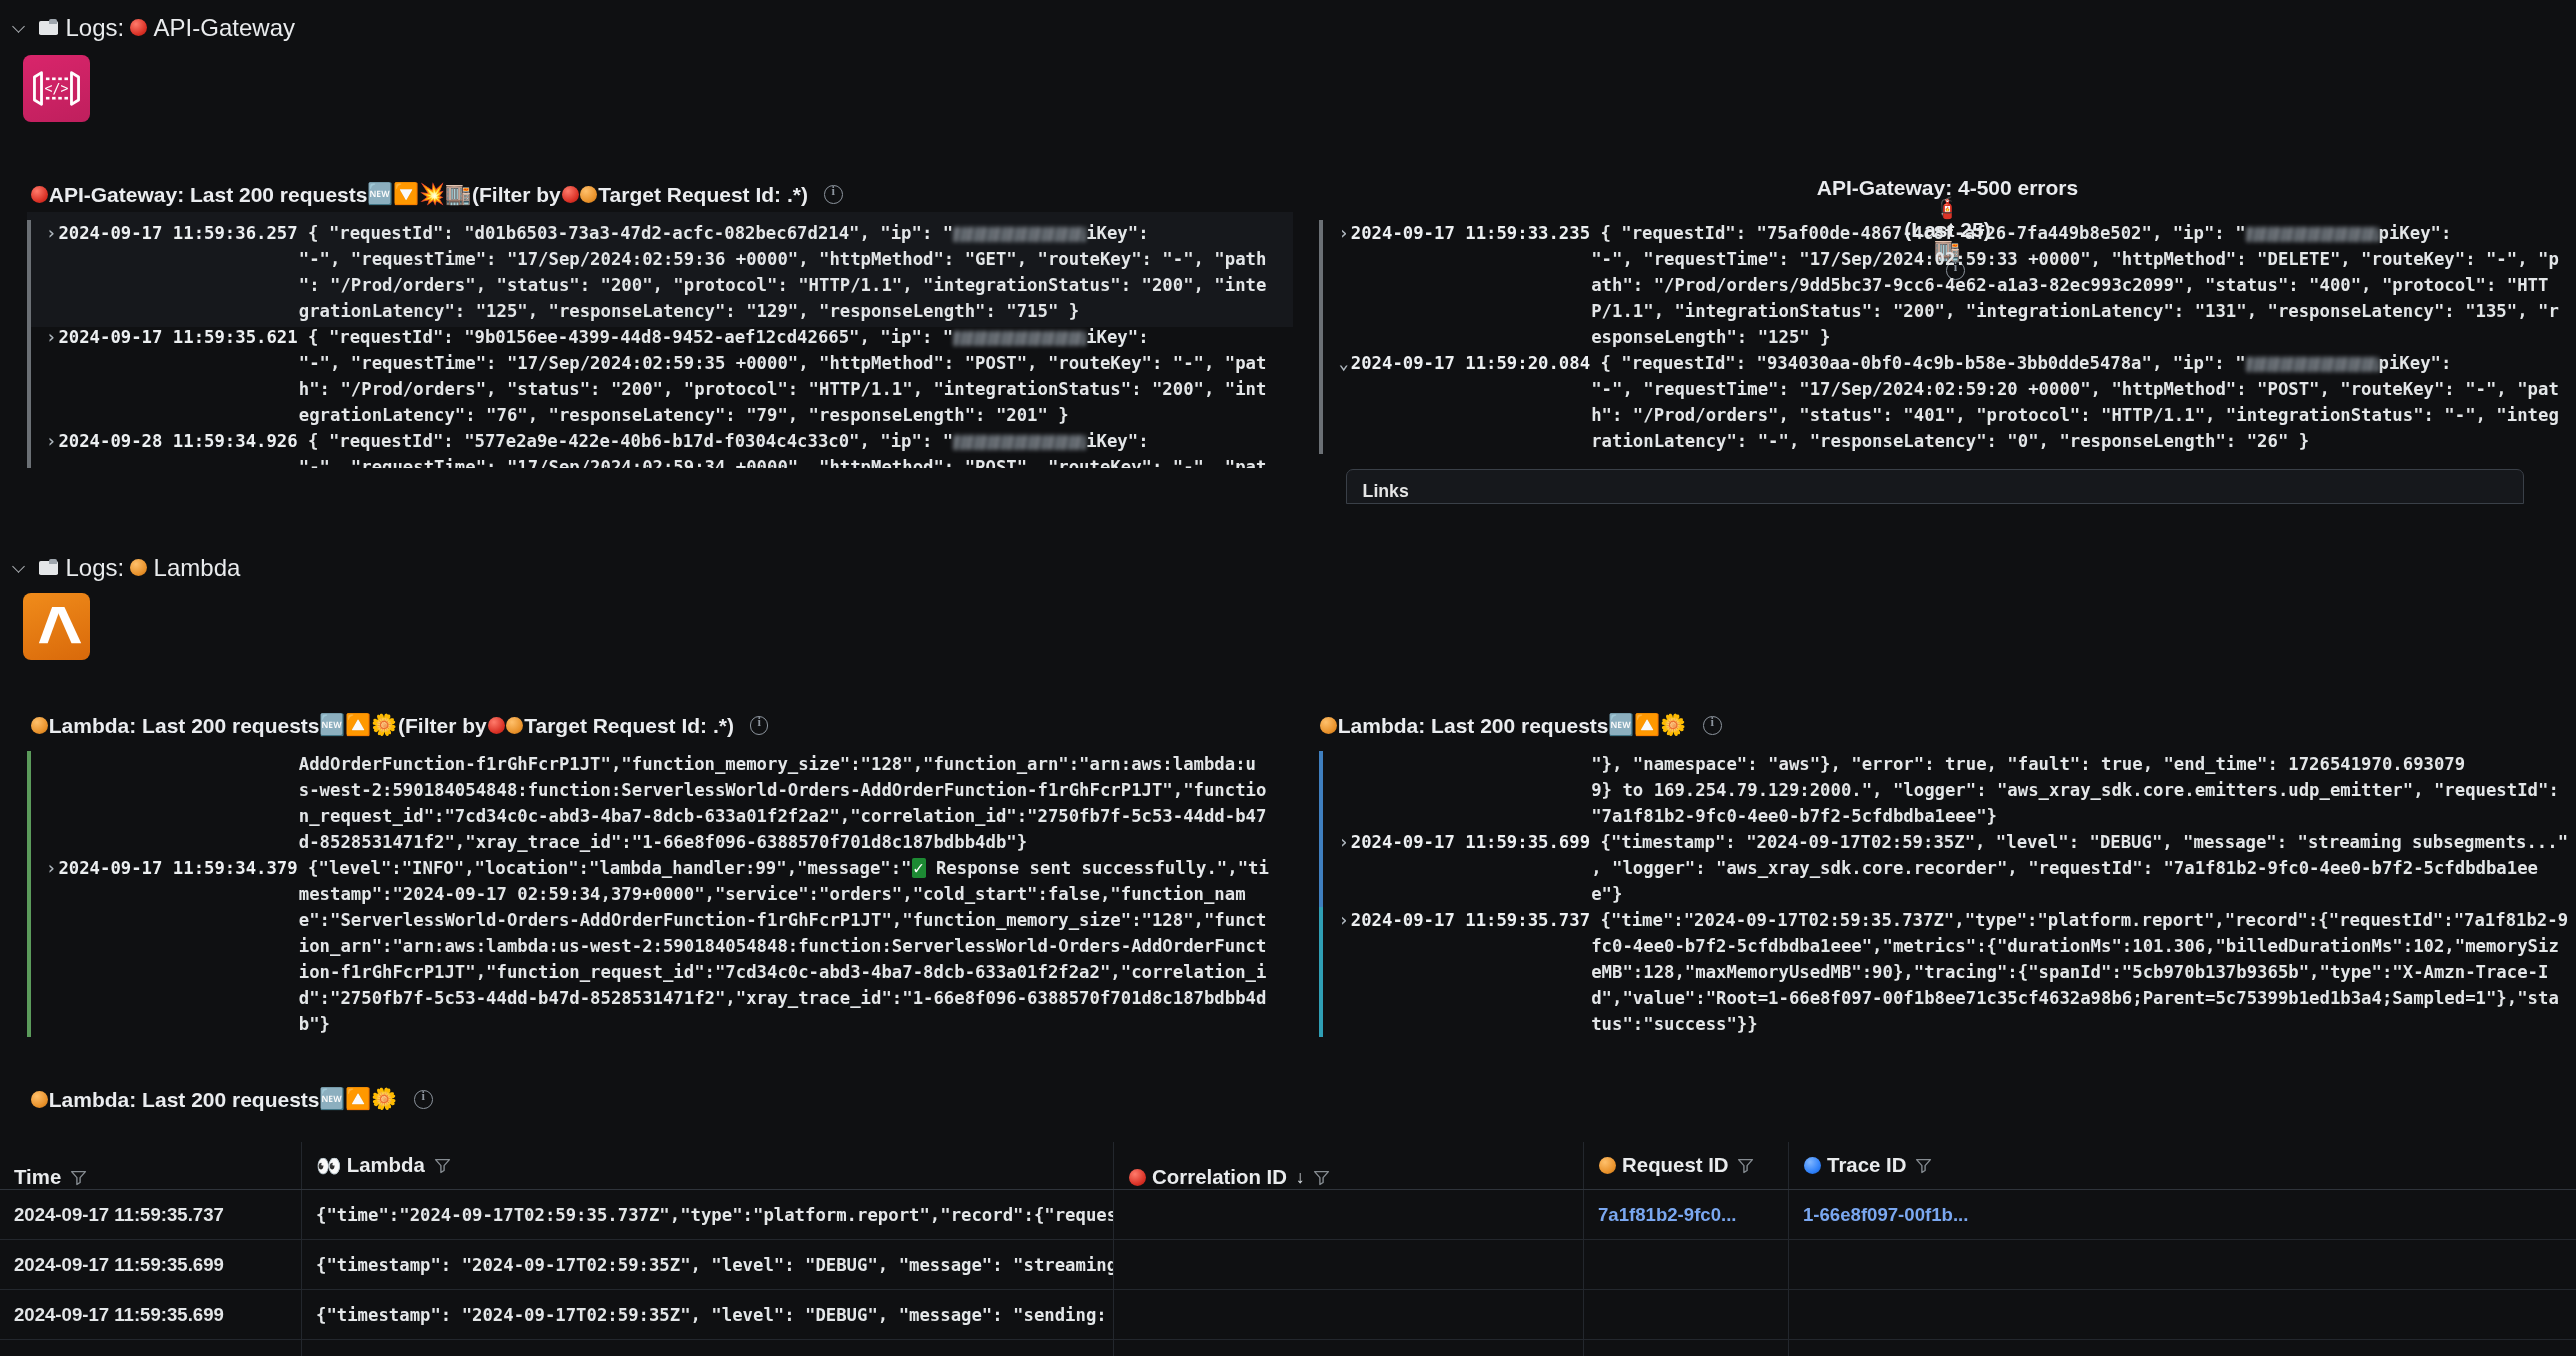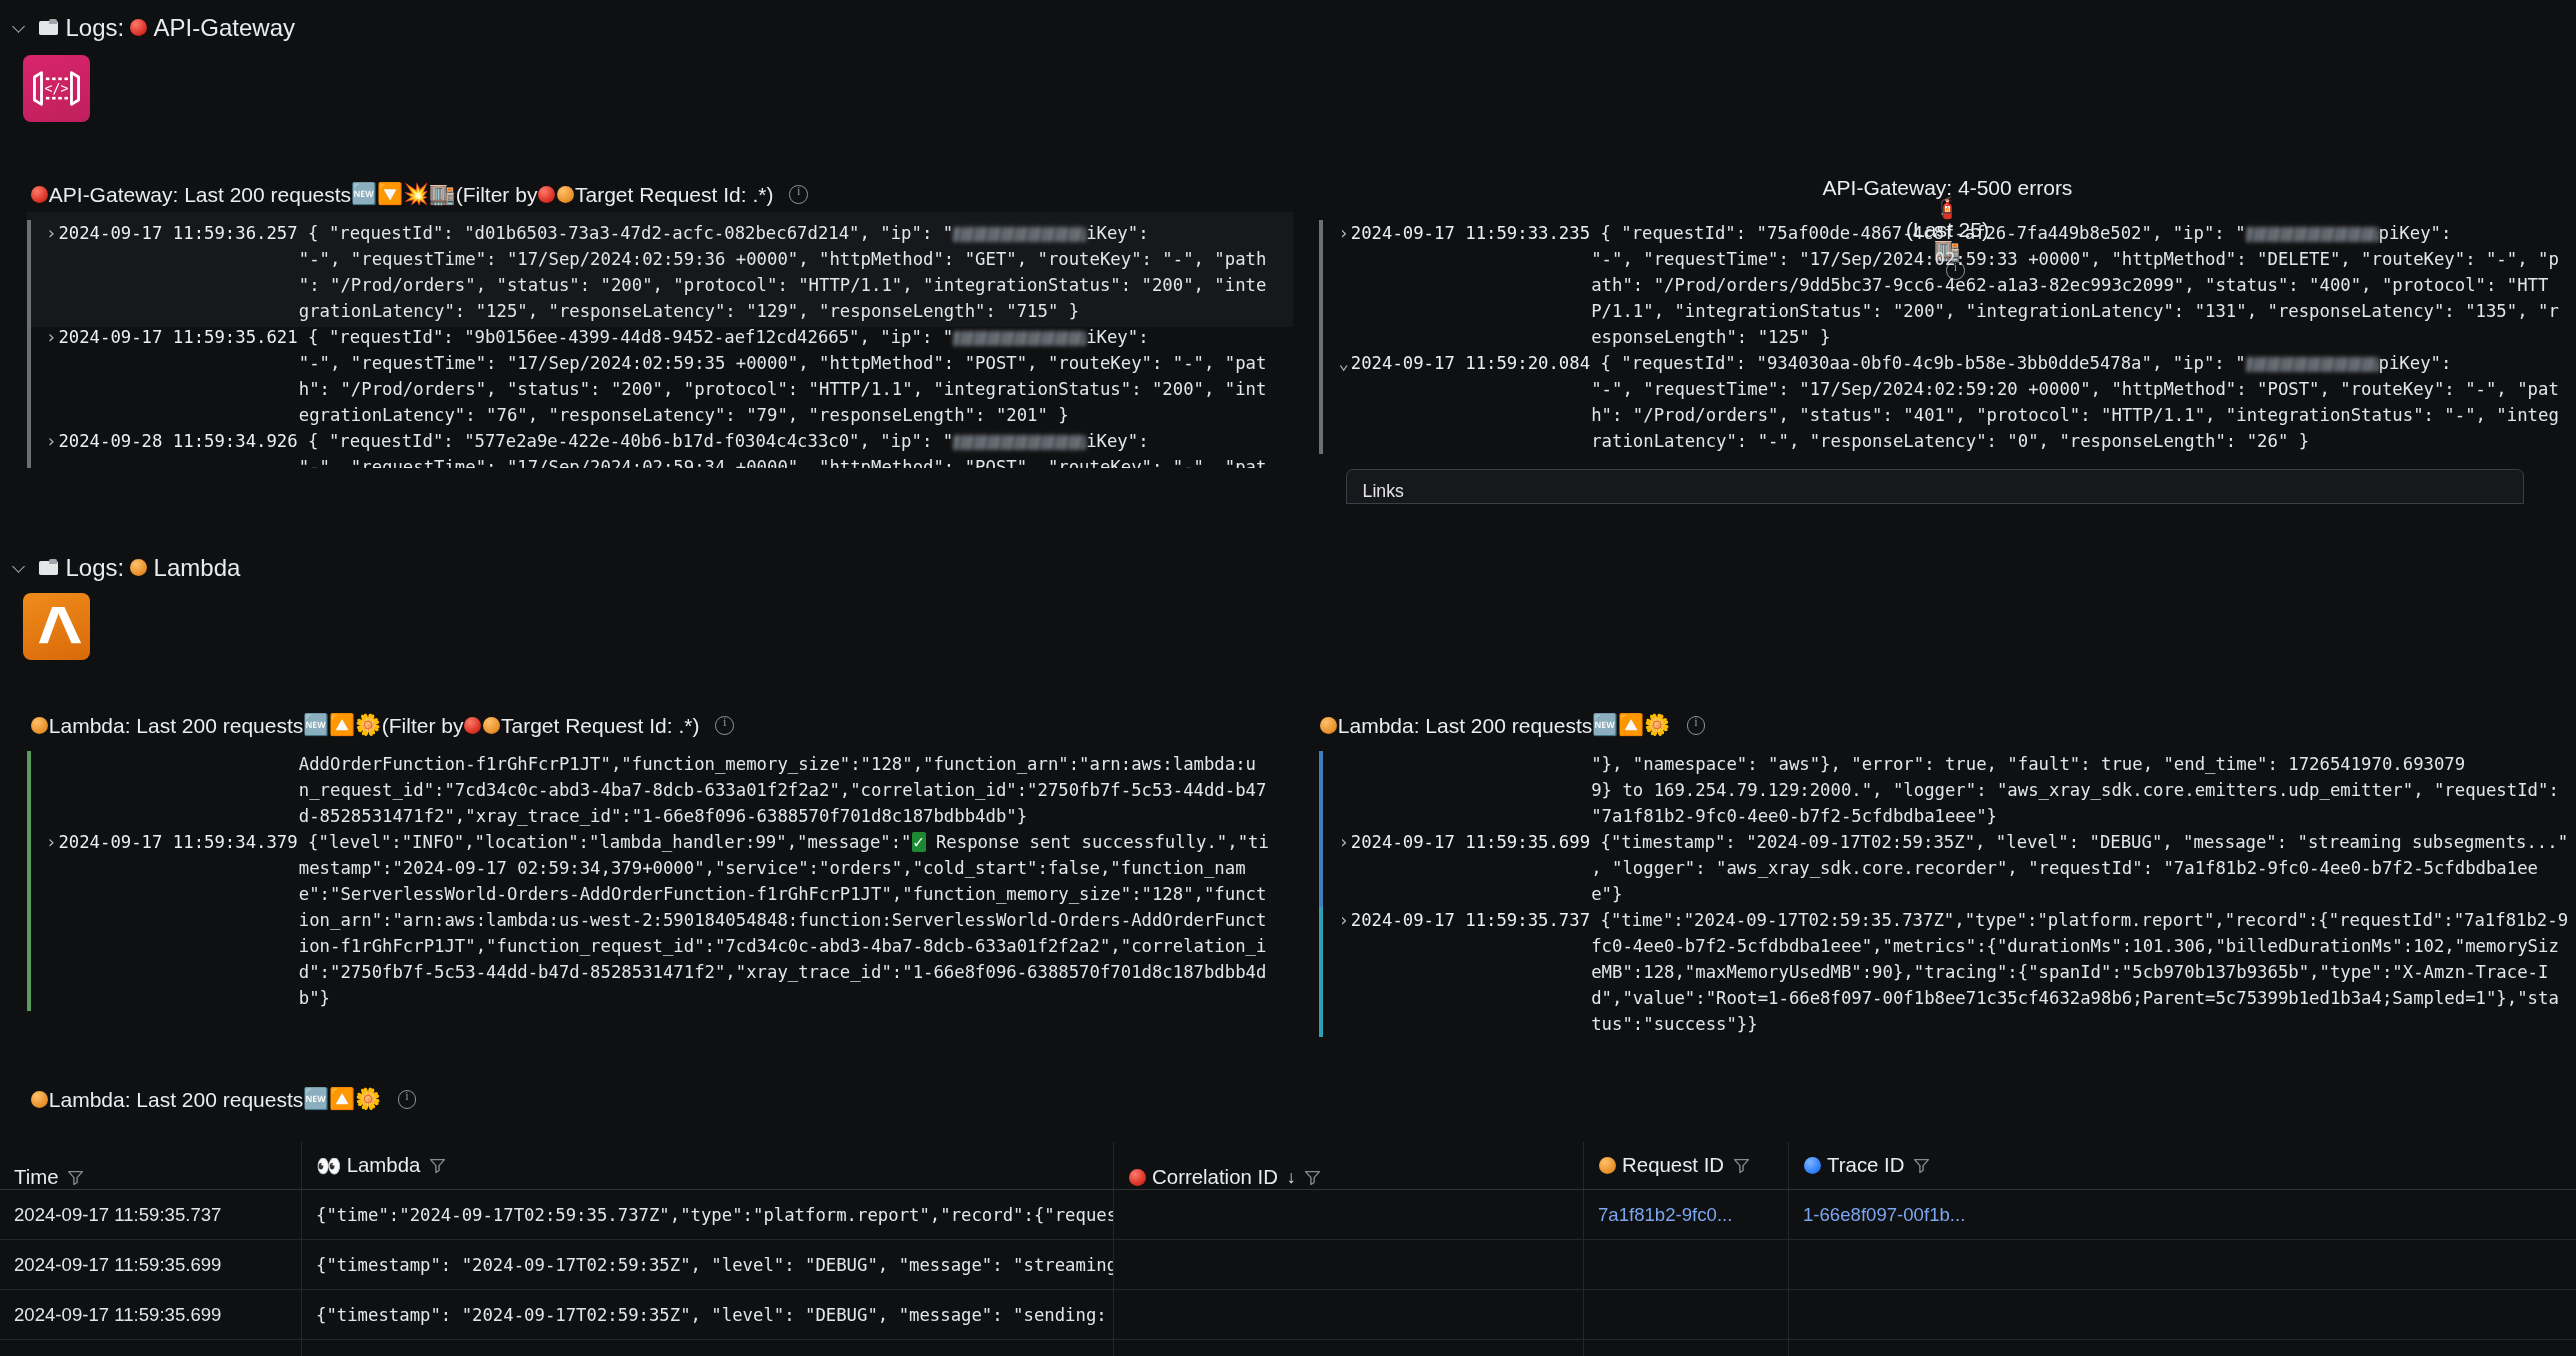--- a/index.html
+++ b/index.html
@@ -54,21 +54,21 @@
     background:#9fa6ad; border-radius:1.8px 1.8px 0 0;
   }
 
   
   .svc-logo { position:absolute; width:67px; height:67px; border-radius:8px; }
   .svc-logo.apigw { background:#cc2264; background-image: linear-gradient(160deg,#d9256b,#bf1f5d); }
   .svc-logo.lambda{ background:#e8740c; background-image: linear-gradient(160deg,#f08c1b,#d9690a); }
   .svc-logo svg { width:100%; height:100%; display:block; }
 
   
-  .widget { position: absolute; }
+  .widget { position: absolute; font-weight: bold; }
   .widget-title {
     font-size: 21px; color: #eaecef; white-space: nowrap;
     display:flex; align-items:center; gap:0px; line-height:1;
   }
   .info-icon {
     display:inline-block; width:18.6px; height:18.6px; border-radius:50%;
     border:1.4px solid #8d959e; position:relative; margin-left:16px; flex:0 0 auto;
   }
   .info-icon::after{
     content:"i"; position:absolute; left:0; right:0; top:-0.9px; text-align:center;
@@ -268,20 +268,21 @@
       <span class="dot red"></span>
       <span class="dot orange"></span>
       <span>Target Request Id: .*)</span>
       <span class="info-icon"></span>
     </div>
     <div class="log-rows" id="lambda-left-rows" style="margin-left:26.6px; width:1266px; position:absolute; top:43px; height:292px; overflow:hidden;">
         <div class="log-row">
           <div class="accent green"></div>
           <div class="log-body">
             <div class="log-line"><span style="display:inline-block;width:24.3ch"></span><span>AddOrderFunction-f1rGhFcrP1JT","function_memory_size":"128","function_arn":"arn:aws:lambda:u</span></div>
+            <div class="log-line"><span style="display:inline-block;width:24.3ch"></span><span>s-west-2:590184054848:function:ServerlessWorld-Orders-AddOrderFunction-f1rGhFcrP1JT","functio</span></div>
             <div class="log-line"><span style="display:inline-block;width:24.3ch"></span><span>n_request_id":"7cd34c0c-abd3-4ba7-8dcb-633a01f2f2a2","correlation_id":"2750fb7f-5c53-44dd-b47</span></div>
             <div class="log-line"><span style="display:inline-block;width:24.3ch"></span><span>d-8528531471f2","xray_trace_id":"1-66e8f096-6388570f701d8c187bdbb4db"}</span></div>
           </div>
         </div>
         <div class="log-row">
           <div class="accent green"></div>
           <div class="log-body">
             <div class="log-line"><span class="caret">›</span><span class="ts">2024-09-17 11:59:34.379</span> <span>{"level":"INFO","location":"lambda_handler:99","message":"<span class="chk">✓</span> Response sent successfully.","ti</span></div>
             <div class="log-line"><span style="display:inline-block;width:24.3ch"></span><span>mestamp":"2024-09-17 02:59:34,379+0000","service":"orders","cold_start":false,"function_nam</span></div>
             <div class="log-line"><span style="display:inline-block;width:24.3ch"></span><span>e":"ServerlessWorld-Orders-AddOrderFunction-f1rGhFcrP1JT","function_memory_size":"128","funct</span></div>

